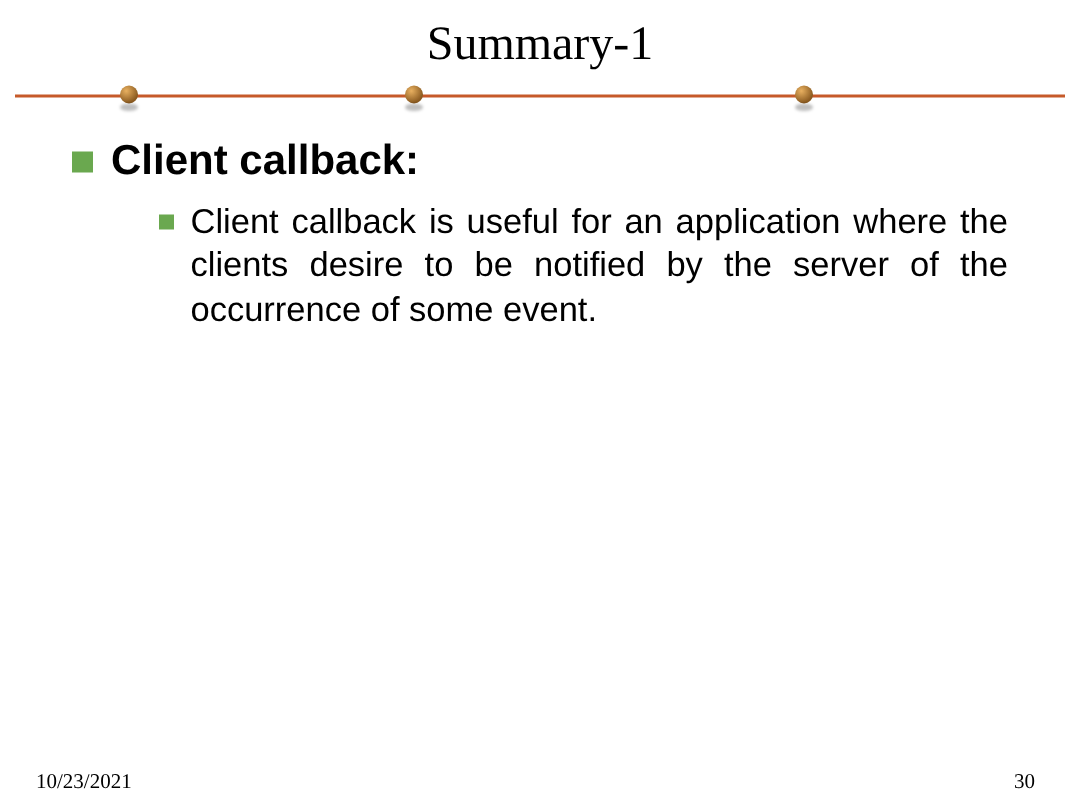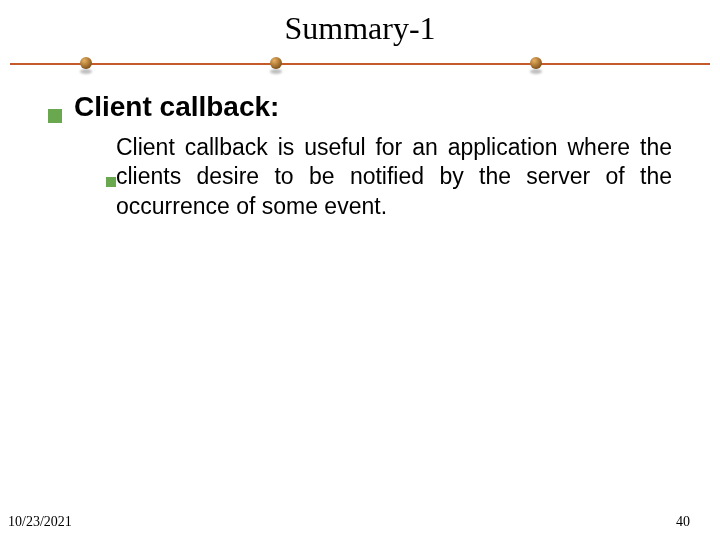--- a/index.html
+++ b/index.html
@@ -48,21 +48,21 @@
     border-radius: 50%;
     background: rgba(0,0,0,0.25);
     top: 14px;
     filter: blur(1px);
   }
   .content {
     padding: 18px 48px 0 48px;
   }
   .lvl1 {
     display: flex;
-    align-items: flex-end;
+    align-items: flex-start;
     gap: 12px;
     margin-bottom: 10px;
   }
   .bullet-sq-lg {
     width: 14px;
     height: 14px;
     background: #6aa84f;
     flex: 0 0 auto;
     margin-top: 10px;
   }
@@ -70,21 +70,22 @@
     font-family: Arial, Helvetica, sans-serif;
     font-size: 28px;
     font-weight: bold;
     color: #000;
   }
   .lvl2-wrap {
     padding-left: 58px;
   }
   .lvl2 {
     display: flex;
-    align-items: center;
+    align-items: flex-start;
+    gap: 11px;
     margin-bottom: 4px;
   }
   .bullet-sq-sm {
     width: 10px;
     height: 10px;
     background: #6aa84f;
     flex: 0 0 auto;
     margin-top: 10px;
   }
   .lvl2-text {
@@ -93,21 +94,21 @@
     color: #000;
     line-height: 1.28;
     text-align: justify;
     max-width: 560px;
   }
   .footer {
     position: absolute;
     left: 0;
     right: 0;
     bottom: 10px;
-    padding: 0 30px 0 8px;
+    padding: 0 30px 0 24px;
     display: flex;
     justify-content: space-between;
     align-items: flex-end;
     font-family: "Times New Roman", Times, serif;
     font-size: 14px;
     color: #000;
   }
   .footer-center {
     position: absolute;
     left: 50%;
@@ -139,14 +140,14 @@
   <div class="lvl2-wrap">
     <div class="lvl2">
       <div class="bullet-sq-sm"></div>
       <div class="lvl2-text">Client callback is useful for an application where the clients desire to be notified  by the server of the occurrence of  some event.</div>
     </div>
   </div>
 </div>
 
 <div class="footer">
   <span>10/23/2021</span>
-  <span>40</span>
+  <span>30</span>
 </div>
 
 </body></html>

